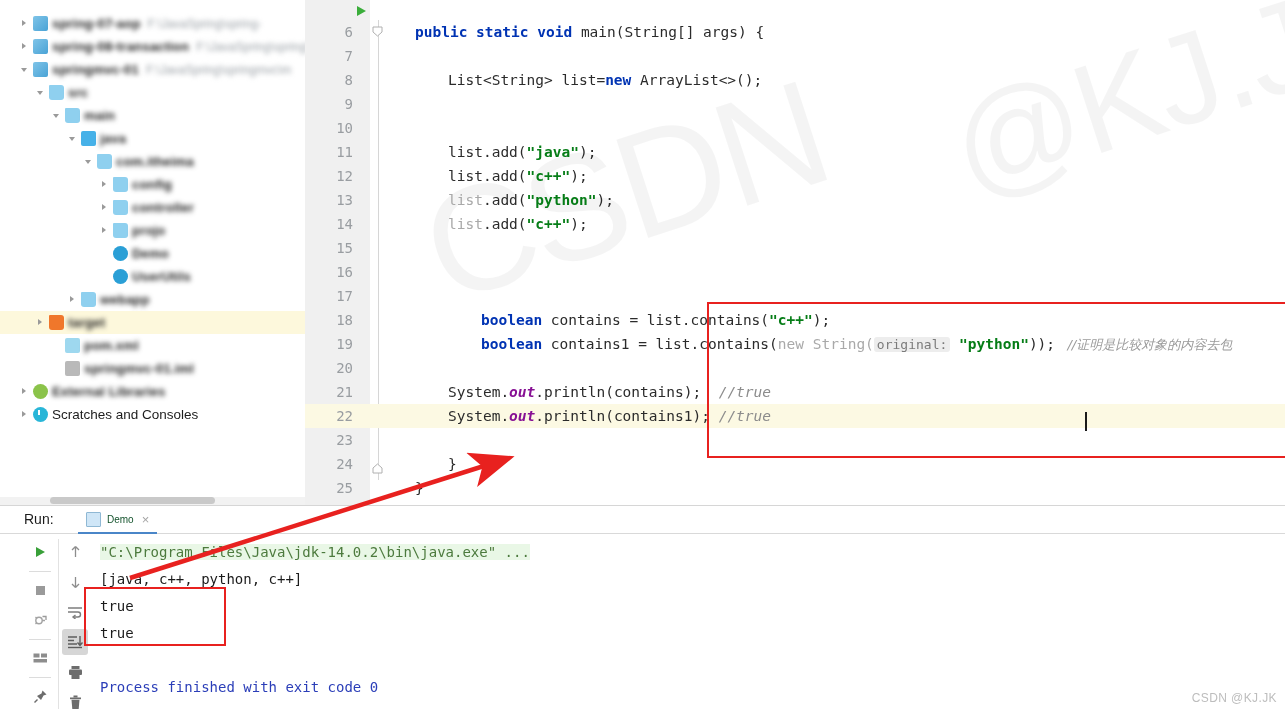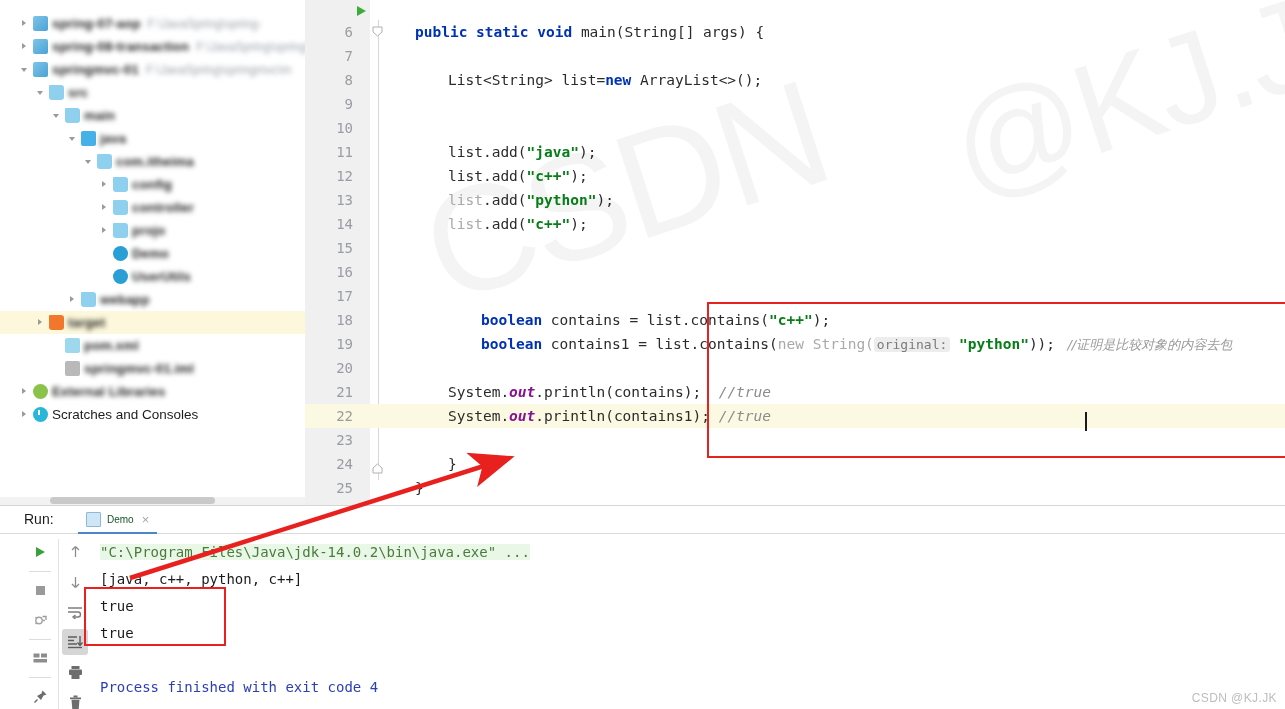--- a/index.html
+++ b/index.html
@@ -446,21 +446,21 @@
         </svg>
       </div>
     </div>
 
     <div id="console">
         <div class="oline"><span class="out-normal" style="background: rgb(233, 247, 230); color: rgb(76, 122, 61);">"C:\Program Files\Java\jdk-14.0.2\bin\java.exe" ...</span></div>
         <div class="oline"><span class="out-normal">[java, c++, python, c++]</span></div>
         <div class="oline"><span class="out-normal">true</span></div>
         <div class="oline"><span class="out-normal">true</span></div>
         <div class="oline"><span class="out-normal"></span></div>
-        <div class="oline"><span class="out-exit">Process finished with exit code 4</span></div>
+        <div class="oline"><span class="out-exit">Process finished with exit code 0</span></div>
       </div>
   </div>
 
   <div id="console-redbox"></div>
 
   <svg id="red-arrow">
     <defs>
       <marker id="ah" markerWidth="10" markerHeight="8" refX="8" refY="4" orient="auto">
         <path d="M0,0 L10,4 L0,8 L2.5,4 z" fill="#e8211f"></path>
       </marker>

